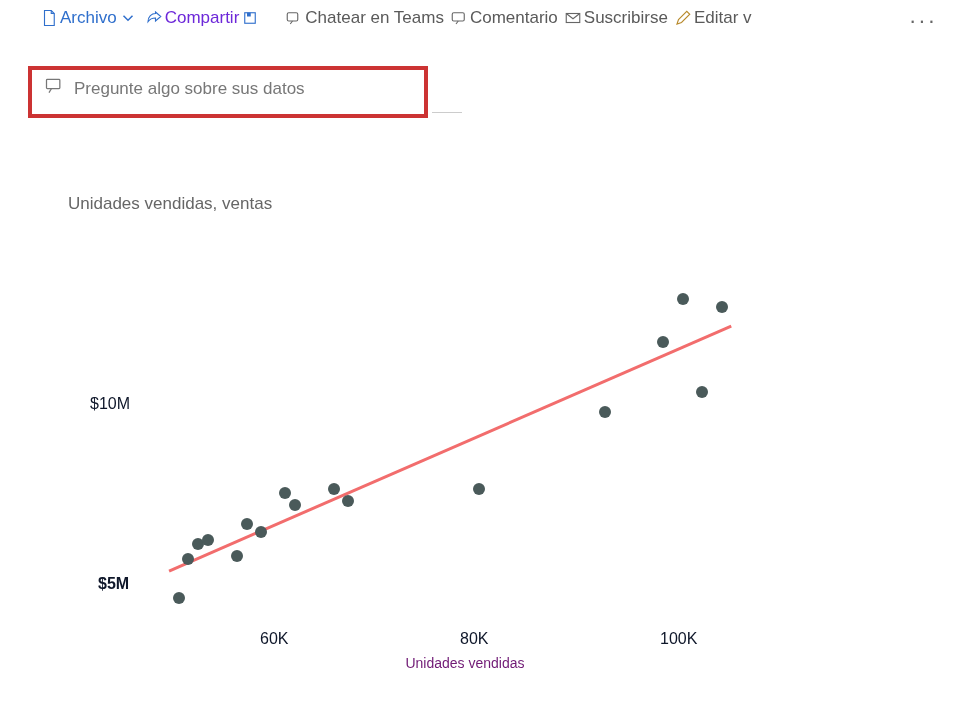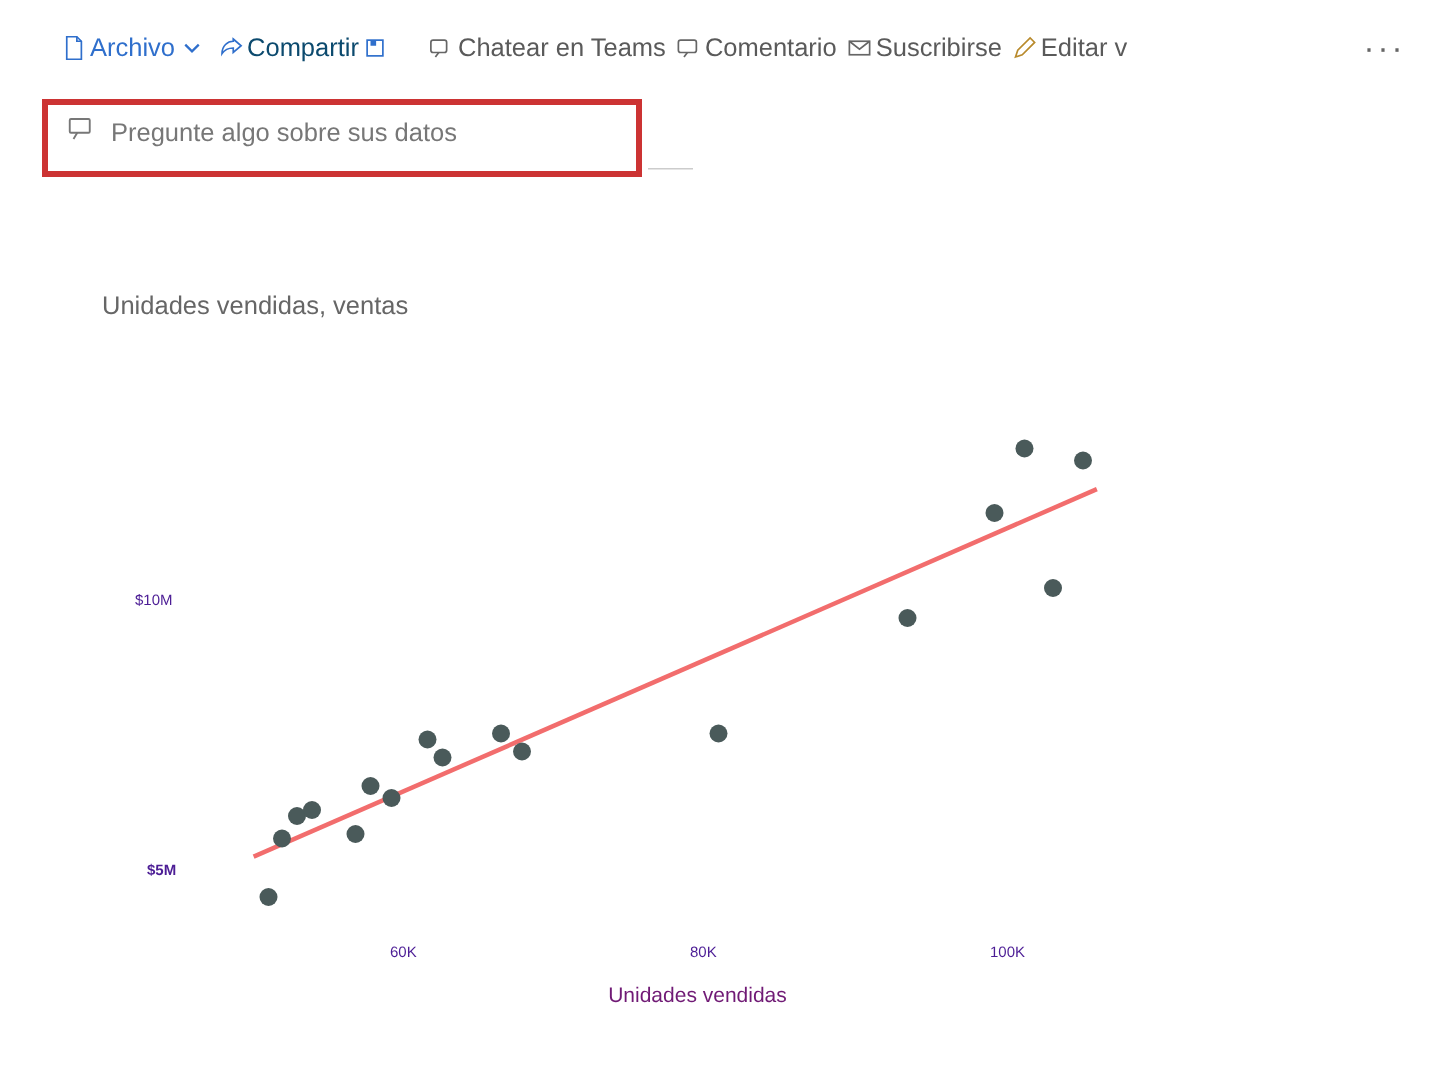--- a/index.html
+++ b/index.html
@@ -8,21 +8,21 @@
     width: 967px;
     height: 715px;
     background: #ffffff;
     font-family: "Segoe UI", Arial, sans-serif;
     color: #333;
     overflow: hidden;
   }
   
   .toolbar {
     display: flex;
-    align-items: center;
+    align-items: flex-start;
     height: 48px;
     padding: 8px 30px 0 40px;
     font-size: 17px;
     color: #5a5a5a;
     position: relative;
     white-space: nowrap;
   }
   .toolbar .item {
     display: inline-flex;
     align-items: center;
@@ -108,22 +108,22 @@
   }
   .plot {
     position: absolute;
     left: 90px;
     top: 80px;
     width: 650px;
     height: 400px;
   }
   .axis-tick-label {
     position: absolute;
-    font-size: 10px;
-    color: #4c1d95;
+    font-size: 16px;
+    color: #0f172a;
   }
   .x-axis-label {
     position: absolute;
     font-size: 14px;
     color: #701a75;
     text-align: center;
   }
   .point {
     position: absolute;
     width: 12px;
@@ -151,21 +151,21 @@
         </svg>
     </span>
     <span>Archivo</span>
     <span class="icon" style="margin-left:2px;">
       <svg viewBox="0 0 24 24">
           <path d="M6 9l6 6 6-6" fill="none" stroke="#2f6fcc" stroke-width="2"></path>
         </svg>
     </span>
   </span>
 
-  <span class="item" style="color:#0c4a6e;">
+  <span class="item" style="color:#6d28d9;">
     <span class="icon">
       <svg viewBox="0 0 24 24">
           <path d="M14 4l7 6-7 6v-4c-5 0-8 2-10 5 0-7 5-11 10-11V4z" fill="none" stroke="#2f6fcc" stroke-width="1.5"></path>
         </svg>
     </span>
     <span>Compartir</span>
     <span class="icon" style="margin-left:2px;">
       <svg viewBox="0 0 24 24">
           <rect x="5" y="5" width="14" height="14" fill="none" stroke="#2f6fcc" stroke-width="1.5"></rect>
           <rect x="8" y="5" width="5" height="5" fill="#2f6fcc"></rect>

